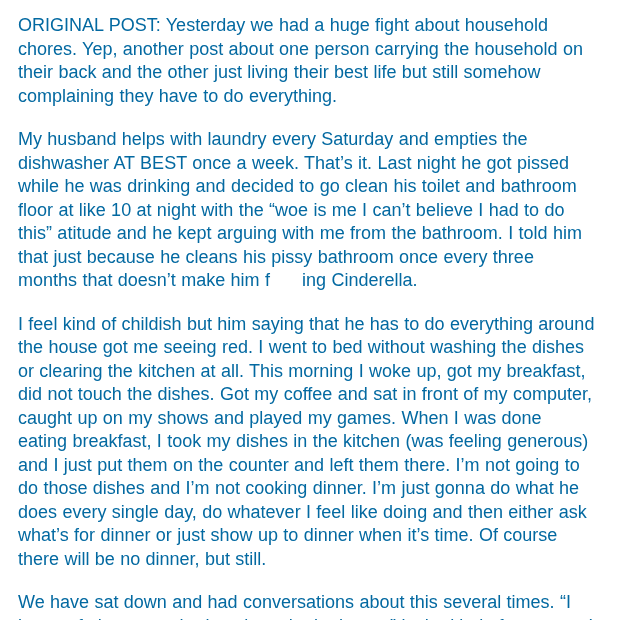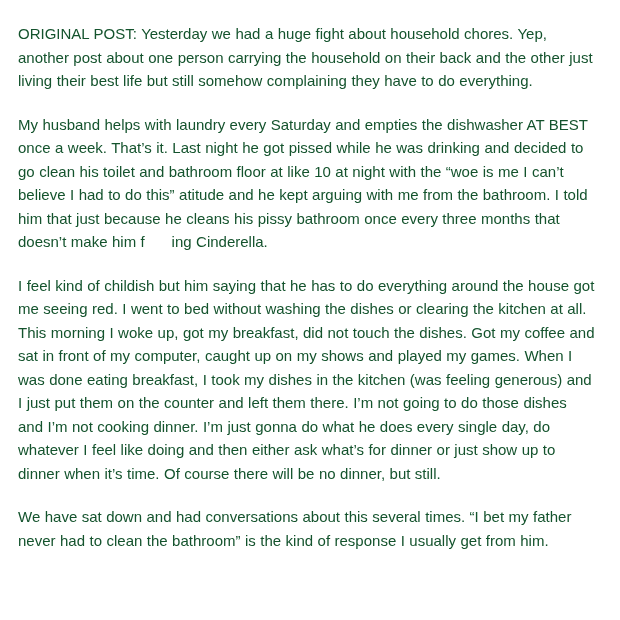--- a/index.html
+++ b/index.html
@@ -10,24 +10,24 @@
   .page {
     width: 620px;
     height: 620px;
     box-sizing: border-box;
     padding: 10px 25px 0 18px;
     background: #ffffff;
     overflow: hidden;
     font-family: "Liberation Sans", "DejaVu Sans", sans-serif;
   }
   .para {
-    margin: 12px 0 20px 0;
-    font-size: 15px;
+    margin: 4px 0 20px 0;
+    font-size: 18px;
     line-height: 23.5px;
-    color: #14532d;
+    color: #0369a1;
     white-space: pre-wrap;
     word-spacing: 0.02em;
   }
 </style>
 </head>
 <body>
 
 <div class="page">
   <p class="para">ORIGINAL POST: Yesterday we had a huge fight about household chores. Yep, another post about one person carrying the household on their back and the other just living their best life but still somehow complaining they have to do everything.</p>
   <p class="para">My husband helps with laundry every Saturday and empties the dishwasher AT BEST once a week. That’s it. Last night he got pissed while he was drinking and decided to go clean his toilet and bathroom floor at like 10 at night with the “woe is me I can’t believe I had to do this” atitude and he kept arguing with me from the bathroom. I told him that just because he cleans his pissy bathroom once every three months that doesn’t make him f      ing Cinderella.</p>

